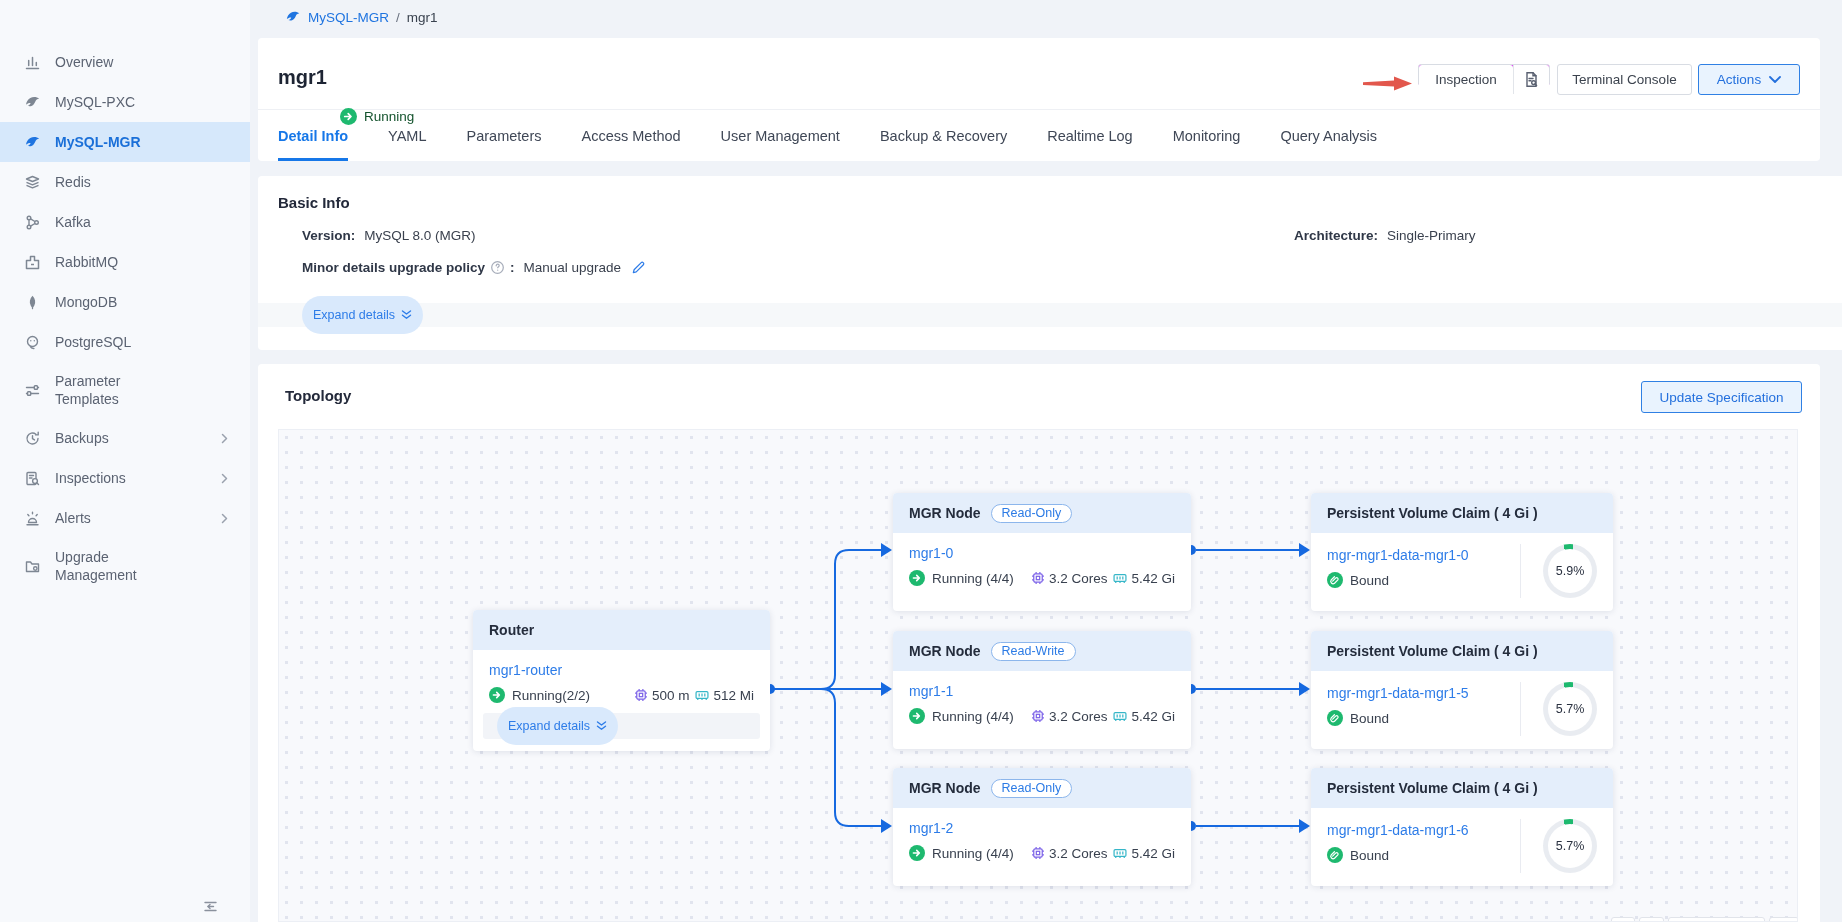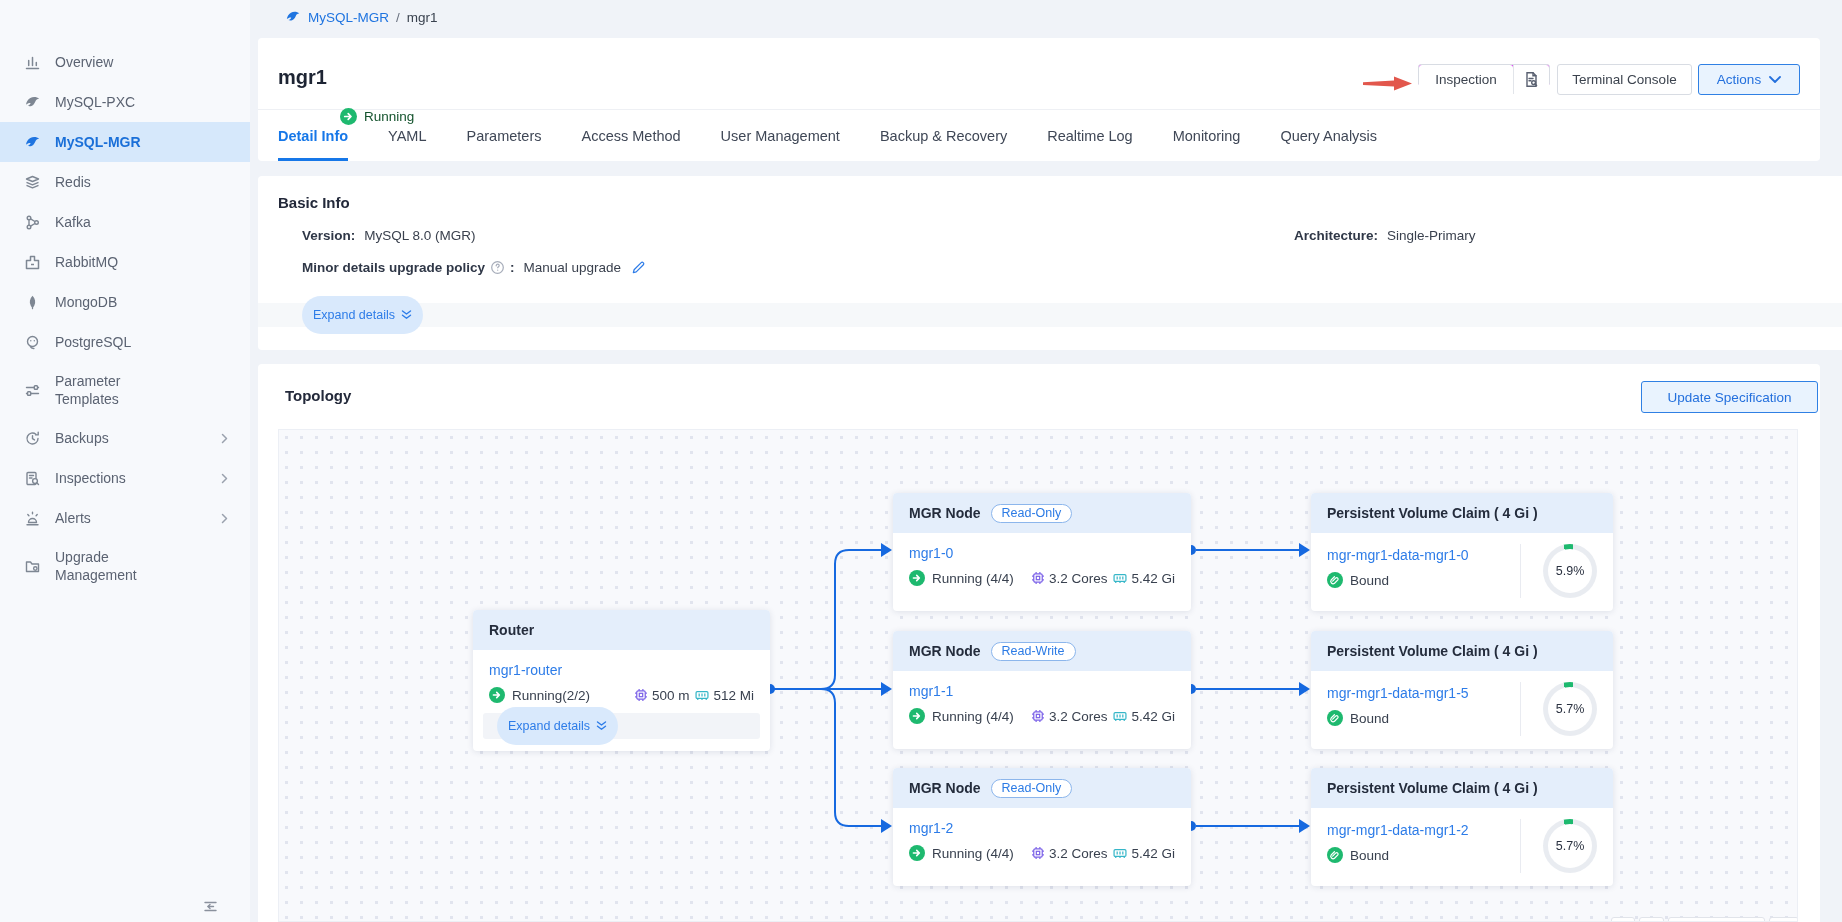--- a/index.html
+++ b/index.html
@@ -53,21 +53,21 @@
   .ival { color:#3a414e; }
   .row-version { left:44px; top:52px; }
   .row-arch { left:1036px; top:52px; }
   .row-policy { left:44px; top:84px; gap:5px; }
   .row-policy .ilabel { margin-right:0; }
   .expand-band { position:absolute; left:0; top:127px; width:100%; height:24px; background:#f6f8fa; display:flex; align-items:center; }
   .expand-pill { margin-left:44px; background:#d9e9fc; color:#2d7ce8; font-size:12.5px; border-radius:999px; padding:12px 11px; display:inline-flex; align-items:center; gap:6px; cursor:pointer; }
 
   
   .topo-head-title { position:absolute; left:27px; top:23px; font-size:15px; font-weight:700; color:#23293a; }
-  .btn-update { position:absolute; left:1383px; top:17px; width:177px; height:32px; background:#e9f3fe; border:1px solid #2f80e4; color:#2470dd; font-size:13.5px; border-radius:3px; cursor:pointer; display:flex; align-items:center; justify-content:center; font-family:inherit; }
+  .btn-update { position:absolute; left:1383px; top:17px; width:161px; height:32px; background:#e9f3fe; border:1px solid #2f80e4; color:#2470dd; font-size:13.5px; border-radius:3px; cursor:pointer; display:flex; align-items:center; justify-content:center; font-family:inherit; }
   .canvas { position:absolute; left:20px; top:65px; width:1520px; height:493px; overflow:hidden;
             background-color:#f8f9fc; border:1px solid #eceff5;
             background-image:radial-gradient(#e1e4ee 1.5px, transparent 1.6px); background-size:15px 15px; }
   .wires { position:absolute; left:0; top:0; pointer-events:none; }
 
   .tcard { position:absolute; background:#fff; border-radius:4px; box-shadow:0 1px 6px rgba(30,50,90,.12); }
   .tcard-head { height:40px; background:#e4eefb; border-radius:4px 4px 0 0; display:flex; align-items:center; padding:0 16px; gap:10px; font-size:14px; font-weight:700; color:#242c3c; }
   .role-badge { border:1px solid #8cb6ec; color:#2c7be5; background:#fff; border-radius:999px; padding:1px 10px 2px; font-size:12.5px; font-weight:400; }
   .tcard-body { padding:11px 14px 12px 16px; }
   .tname { color:#2d7ce8; font-size:14px; text-decoration:none; display:inline-block; margin-bottom:9px; }
@@ -534,21 +534,21 @@
           </div>
         </div>
       </div>
 
       <div class="tcard" style="left:1032px;top:338px;width:302px;height:118px;">
         <div class="tcard-head">
           <span>Persistent Volume Claim ( 4 Gi )</span>
         </div>
         <div class="pvc-body">
           <div class="pvc-left">
-            <a href="#" class="tname">mgr-mgr1-data-mgr1-2</a>
+            <a href="#" class="tname">mgr-mgr1-data-mgr1-6</a>
             <div class="mstat">
               <svg width="16" height="16" viewBox="0 0 17 17">
                   <circle cx="8.5" cy="8.5" r="8.5" fill="#1eb96f"></circle>
                   <path d="M6 9.7l3.4-3.4a1.5 1.5 0 0 1 2.1 2.1L8 11.9a2.5 2.5 0 0 1-3.5-3.5l3.4-3.4" stroke="#fff" stroke-width="1.3" fill="none" stroke-linecap="round"></path>
                 </svg>
               <span style="font-size:13.5px;color:#39414f;">Bound</span>
             </div>
           </div>
           <div class="pvc-gauge" style="background: conic-gradient(from -14deg, rgb(30, 185, 111) 0deg, rgb(30, 185, 111) 20.52deg, rgb(233, 236, 241) 20.52deg, rgb(233, 236, 241) 360deg);">
             <div class="gauge-inner">

